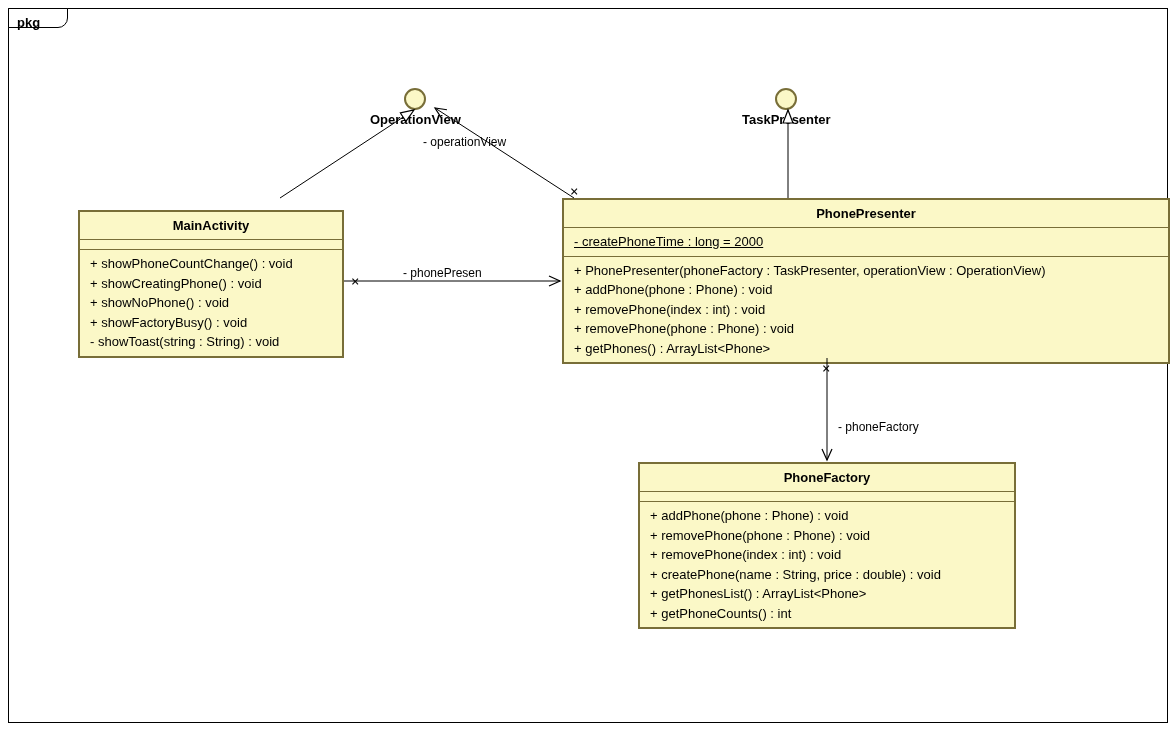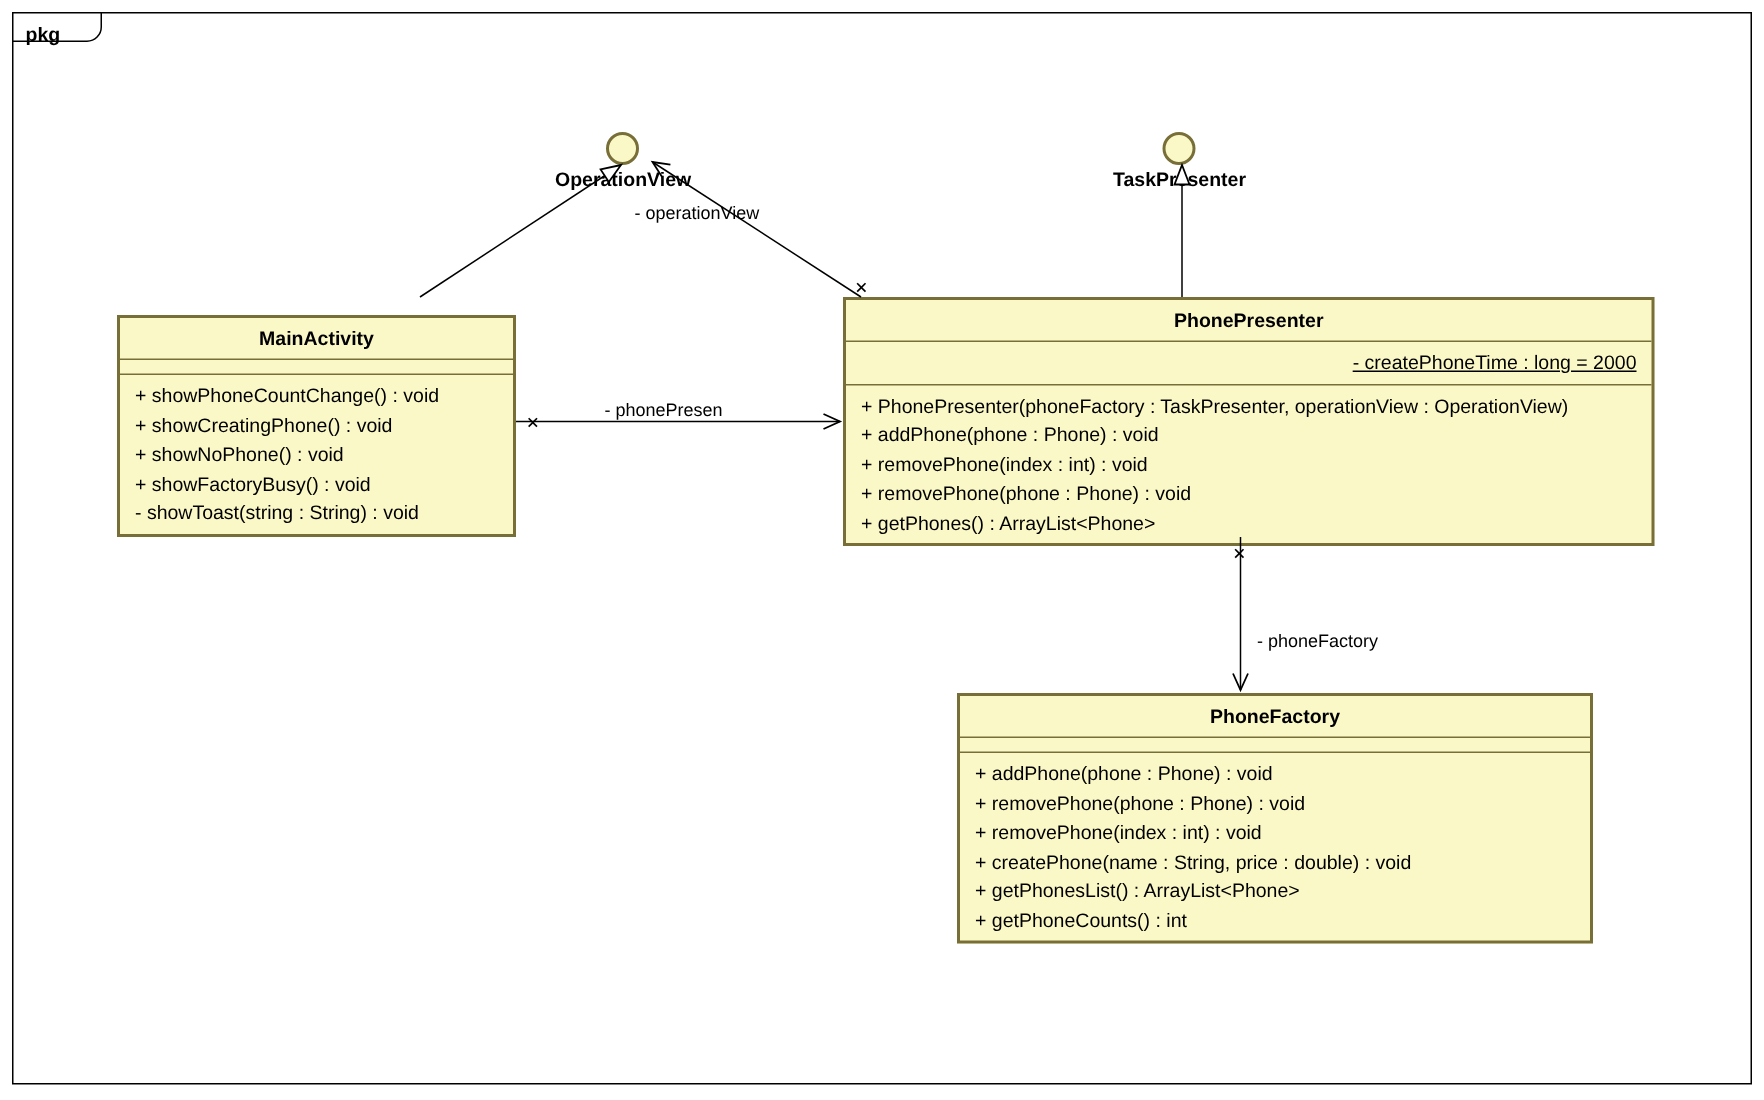--- a/index.html
+++ b/index.html
@@ -65,21 +65,20 @@
   .class-name {
     text-align: center;
     font-weight: bold;
     padding: 6px 10px;
     border-bottom: 1px solid #786e38;
   }
   .class-attrs {
     padding: 4px 10px;
     border-bottom: 1px solid #786e38;
     min-height: 10px;
-    text-align: right;
   }
   .class-ops {
     padding: 4px 10px;
   }
   .member {
     line-height: 1.5;
     white-space: nowrap;
   }
   .underline { text-decoration: underline; }
   .assoc-label {
@@ -123,35 +122,35 @@
   <div class="class-attrs"></div>
   <div class="class-ops">
     <div class="member">+ showPhoneCountChange() : void</div>
     <div class="member">+ showCreatingPhone() : void</div>
     <div class="member">+ showNoPhone() : void</div>
     <div class="member">+ showFactoryBusy() : void</div>
     <div class="member">- showToast(string : String) : void</div>
   </div>
 </div>
 
-<div class="class-box" style="left:562px; top:198px; width:541px;">
+<div class="class-box" style="left:562px; top:198px; width:608px;">
   <div class="class-name">PhonePresenter</div>
   <div class="class-attrs">
     <div class="member underline">- createPhoneTime : long = 2000</div>
   </div>
   <div class="class-ops">
     <div class="member">+ PhonePresenter(phoneFactory : TaskPresenter, operationView : OperationView)</div>
     <div class="member">+ addPhone(phone : Phone) : void</div>
     <div class="member">+ removePhone(index : int) : void</div>
     <div class="member">+ removePhone(phone : Phone) : void</div>
     <div class="member">+ getPhones() : ArrayList&lt;Phone&gt;</div>
   </div>
 </div>
 
-<div class="class-box" style="left:638px; top:462px; width:424px;">
+<div class="class-box" style="left:638px; top:462px; width:378px;">
   <div class="class-name">PhoneFactory</div>
   <div class="class-attrs"></div>
   <div class="class-ops">
     <div class="member">+ addPhone(phone : Phone) : void</div>
     <div class="member">+ removePhone(phone : Phone) : void</div>
     <div class="member">+ removePhone(index : int) : void</div>
     <div class="member">+ createPhone(name : String, price : double) : void</div>
     <div class="member">+ getPhonesList() : ArrayList&lt;Phone&gt;</div>
     <div class="member">+ getPhoneCounts() : int</div>
   </div>

